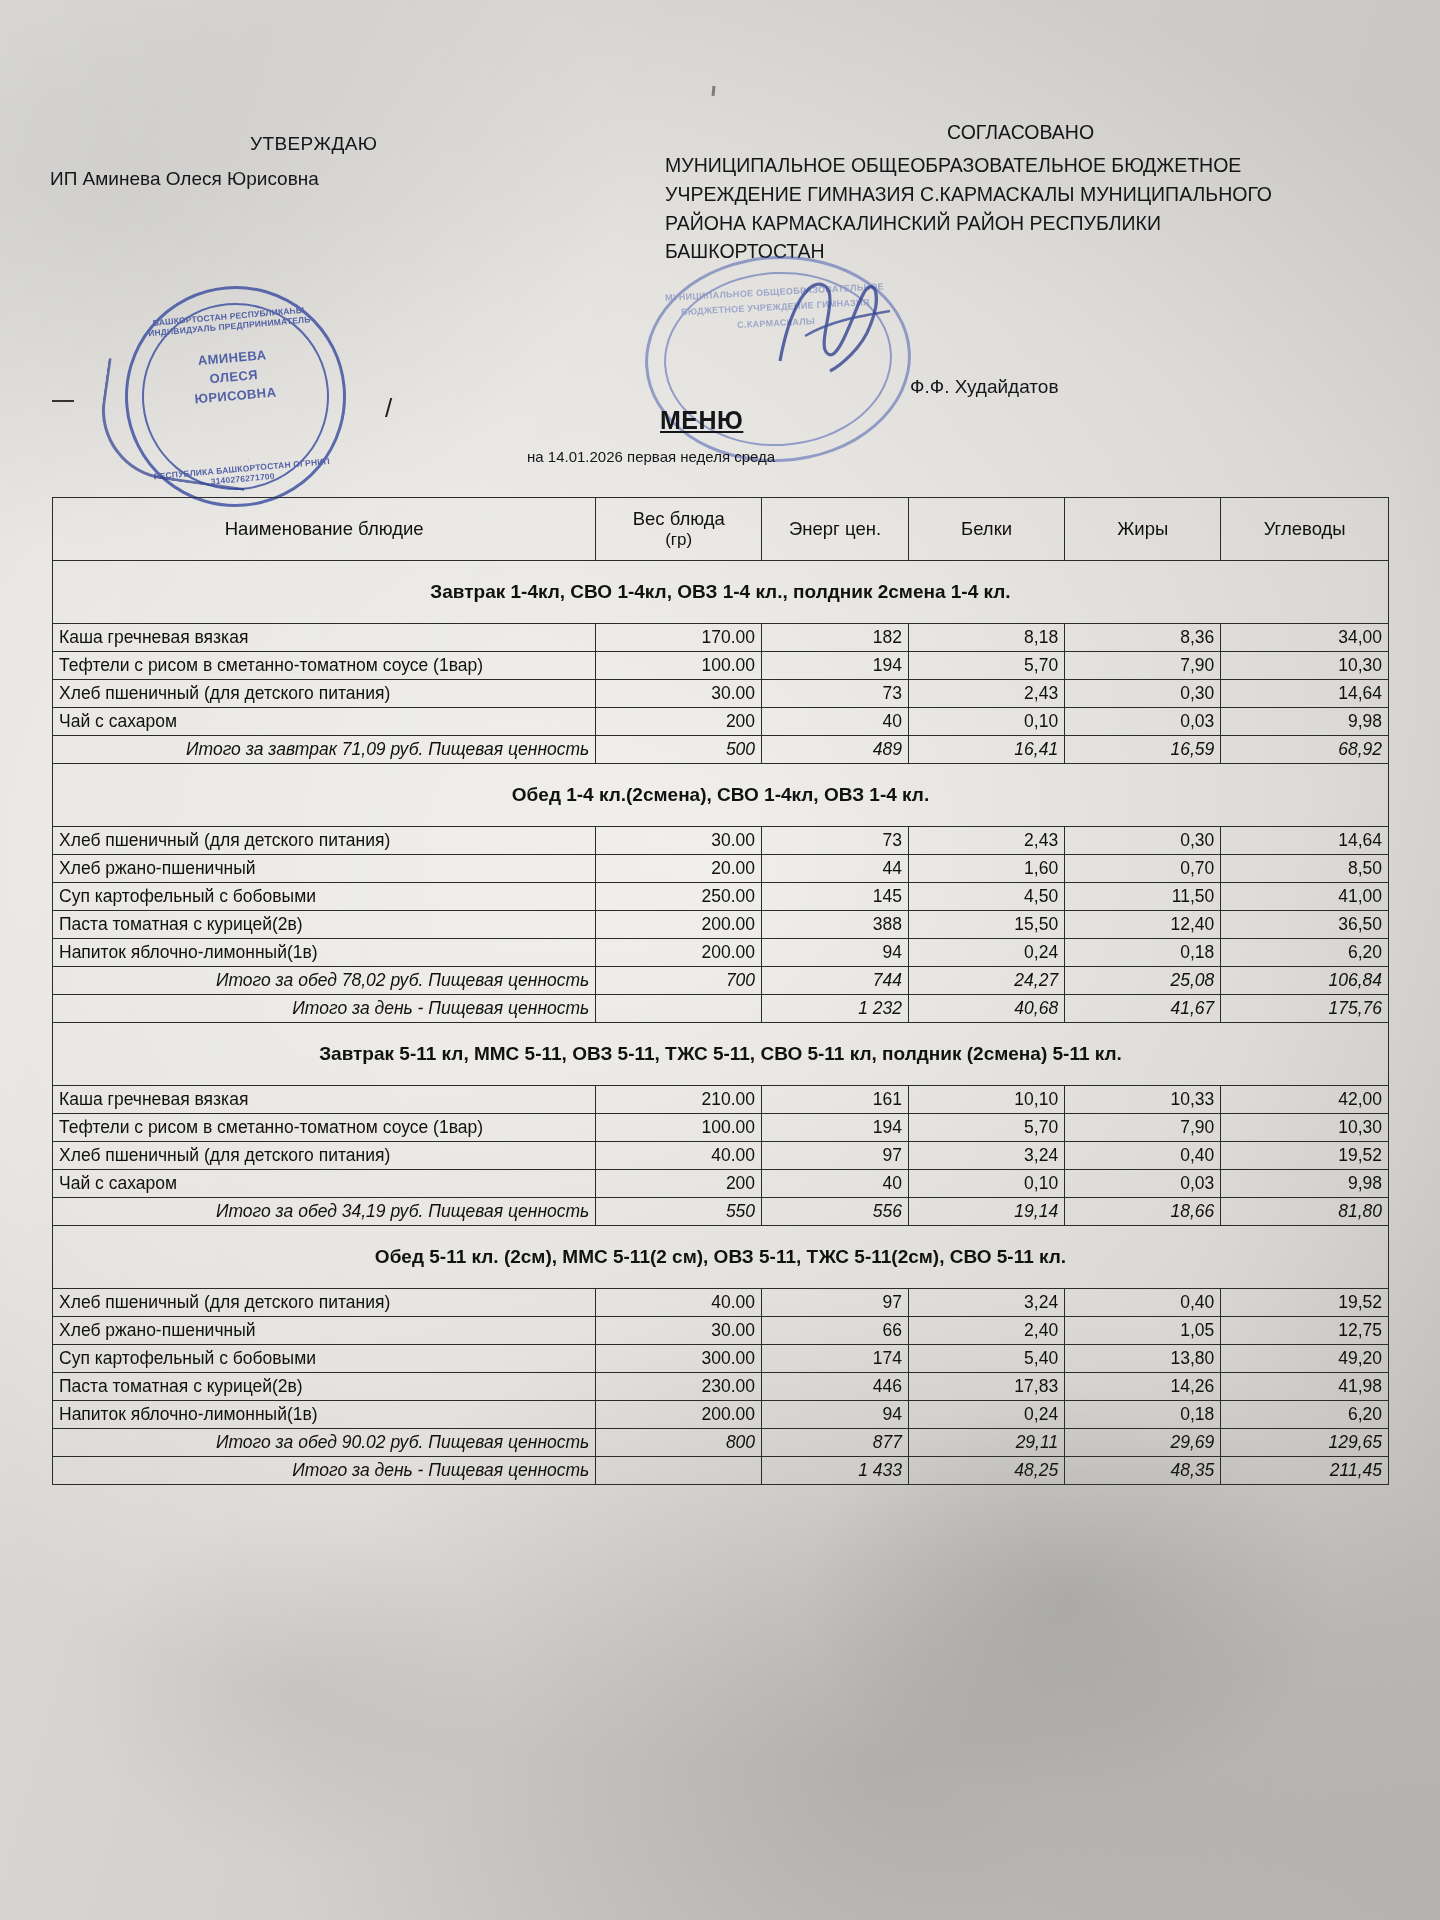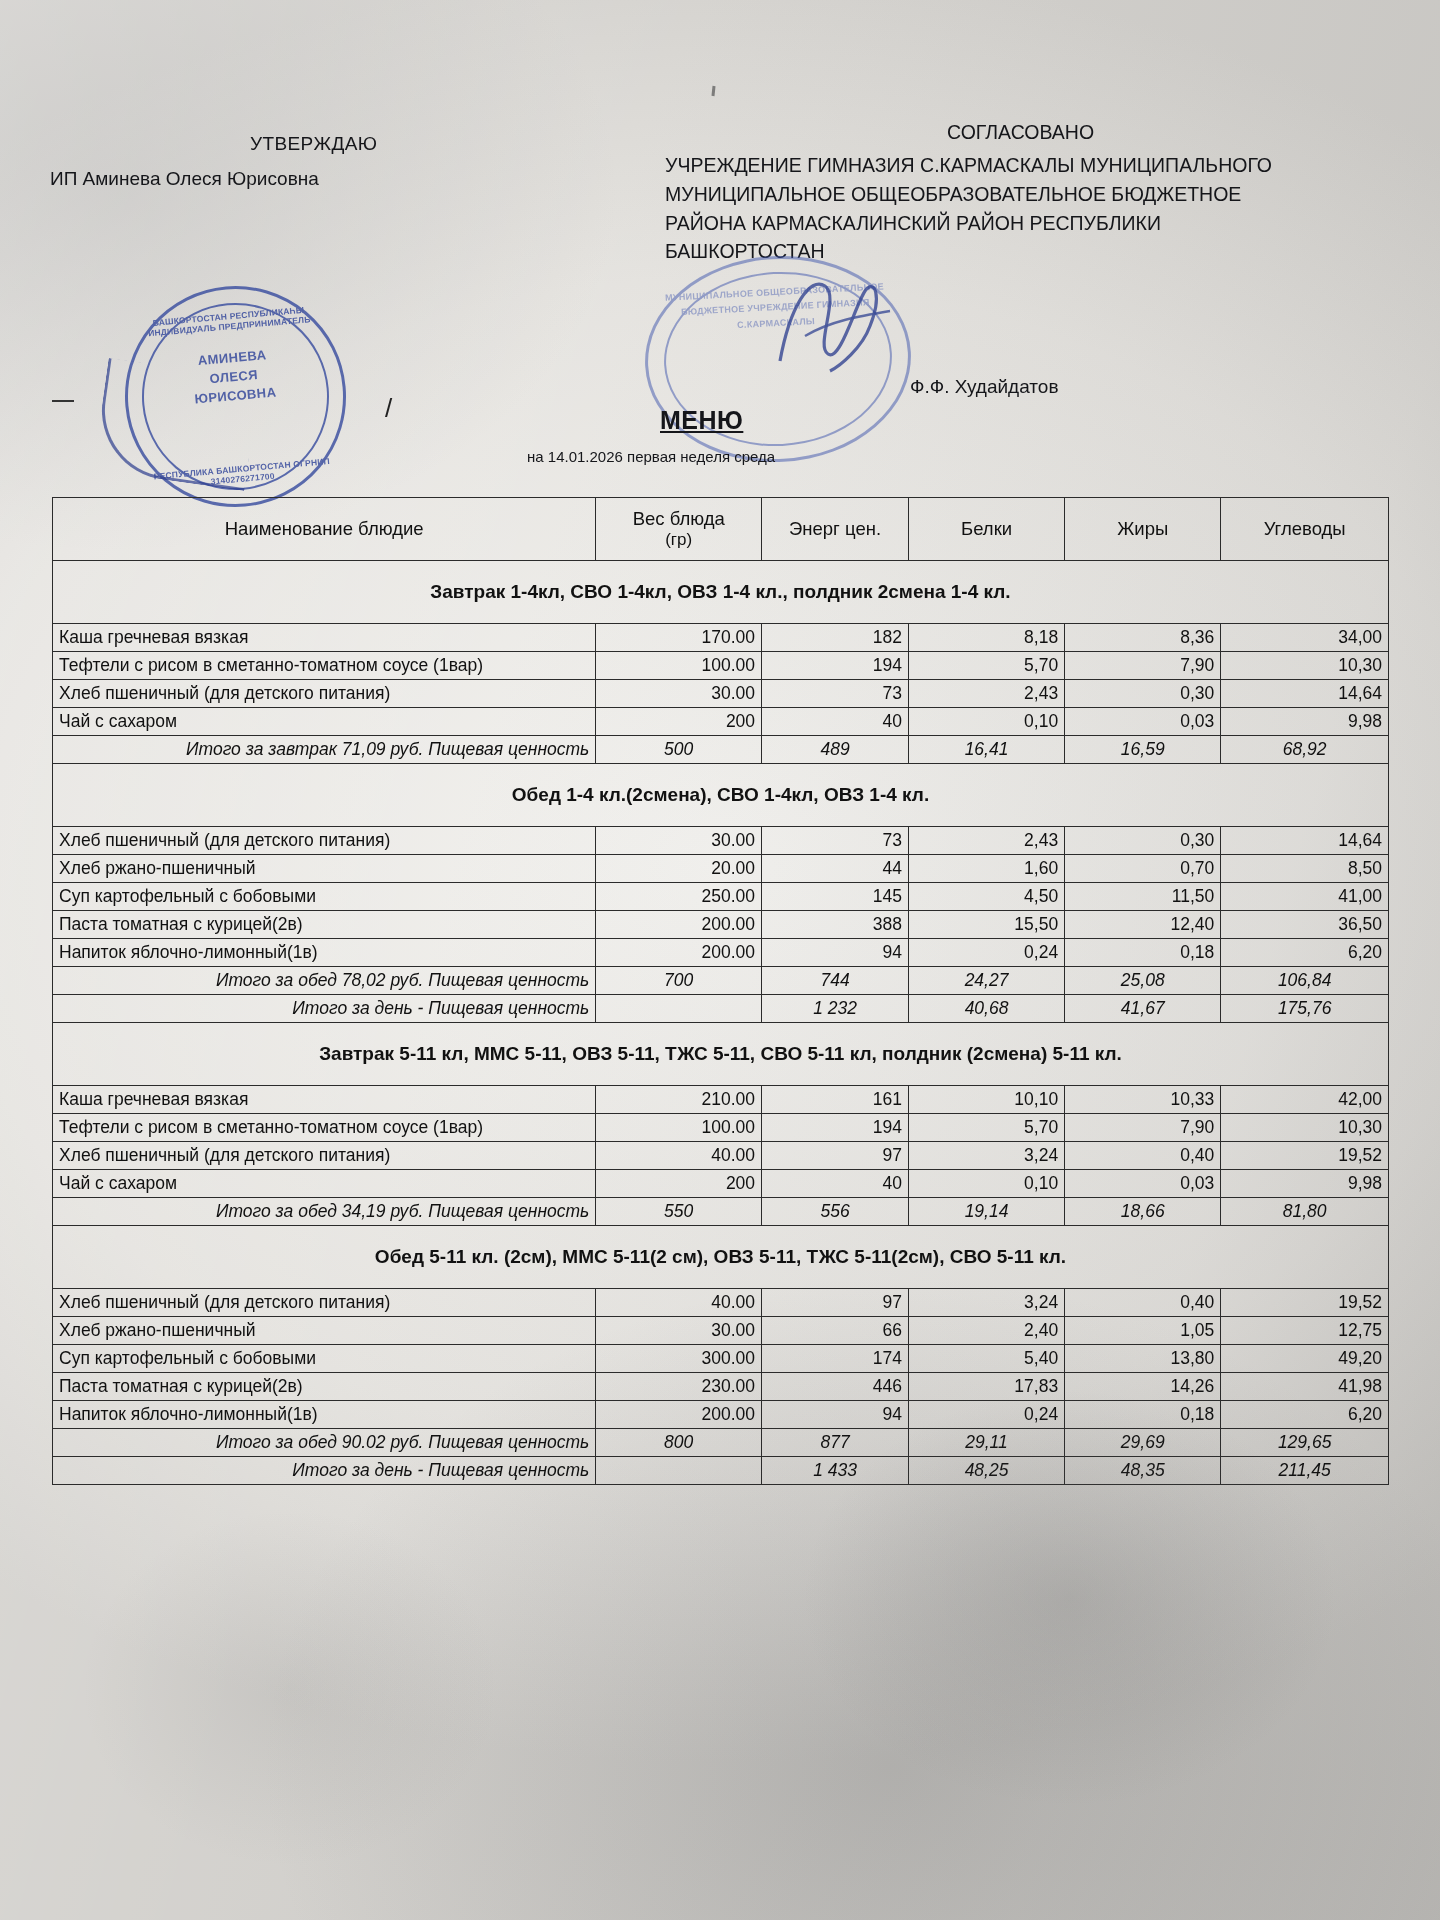--- a/index.html
+++ b/index.html
@@ -236,21 +236,20 @@
   td.dish { text-align: left; padding-left: 8px; }
 
   tr.section td {
     text-align: center;
     font-weight: bold;
     font-size: 19px;
     padding: 20px 4px;
   }
   tr.total td {
     font-style: italic;
-    text-align: center;
   }
   tr.total td.dish {
     text-align: right;
   }
   tr.total td.num { font-style: italic; }
 
   .hdr-sub { display: block; font-size: 17px; }
 
   
   .hdr-cut {
@@ -283,22 +282,22 @@
 
   <div class="doc">
 
     <div class="approve-block">
       <div class="approve-title">УТВЕРЖДАЮ</div>
       <div class="approve-name">ИП Аминева Олеся Юрисовна</div>
     </div>
 
     <div class="agree-block">
       <div class="agree-title">СОГЛАСОВАНО</div>
+      <div class="agree-line">МУНИЦИПАЛЬНОЕ ОБЩЕОБРАЗОВАТЕЛЬНОЕ БЮДЖЕТНОЕ</div>
       <div class="agree-line">УЧРЕЖДЕНИЕ ГИМНАЗИЯ С.КАРМАСКАЛЫ МУНИЦИПАЛЬНОГО</div>
-      <div class="agree-line">МУНИЦИПАЛЬНОЕ ОБЩЕОБРАЗОВАТЕЛЬНОЕ БЮДЖЕТНОЕ</div>
       <div class="agree-line">РАЙОНА КАРМАСКАЛИНСКИЙ РАЙОН РЕСПУБЛИКИ</div>
       <div class="agree-line">БАШКОРТОСТАН</div>
     </div>
 
     <div class="dash"></div>
     <div class="slash">/</div>
 
     <div class="stamp">
       <div class="stamp-arc-top">БАШКОРТОСТАН РЕСПУБЛИКАҺЫ ИНДИВИДУАЛЬ ПРЕДПРИНИМАТЕЛЬ</div>
       <div class="stamp-inner">

